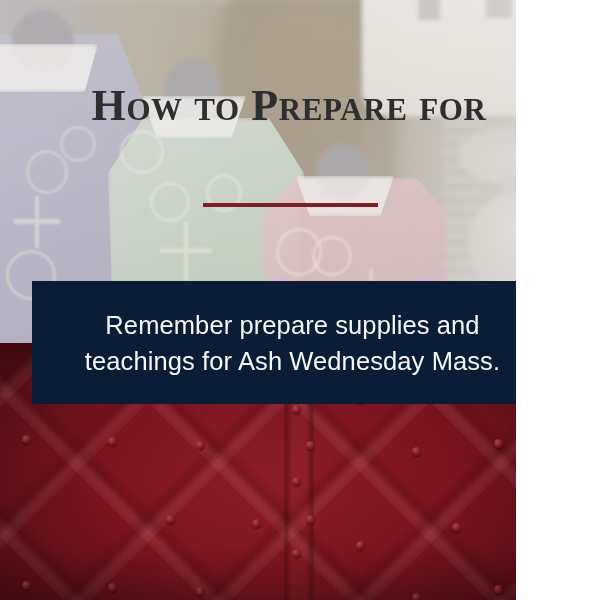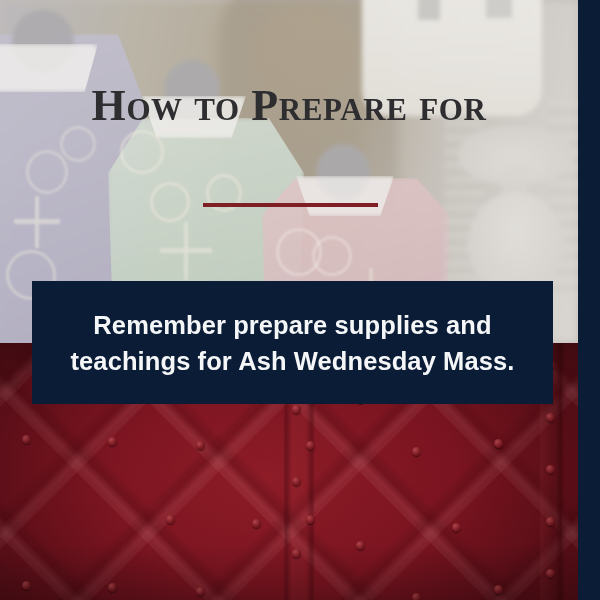--- a/index.html
+++ b/index.html
@@ -7,21 +7,21 @@
     margin: 0;
     padding: 0;
     background: #ffffff;
   }
   body {
     font-family: "Liberation Sans", sans-serif;
   }
 
   .canvas {
     position: relative;
-    width: 600px;
+    width: 516px;
     height: 600px;
     overflow: hidden;
     background: #fca5a5;
   }
 
   
   .photo-top {
     position: absolute;
     left: 0; top: 0;
     width: 578px;
@@ -347,21 +347,21 @@
     background: #0b1c36;
     display: flex;
     align-items: center;
     justify-content: center;
   }
   .callout-text {
     width: 478px;
     text-align: center;
     color: #f4f6f8;
     font-family: "Liberation Sans", "DejaVu Sans", sans-serif;
-    font-weight: 700;
+    font-weight: 400;
     font-size: 25.5px;
     line-height: 36px;
     letter-spacing: 0.1px;
   }
 </style>
 </head>
 <body>
 
 <div class="canvas">
 

